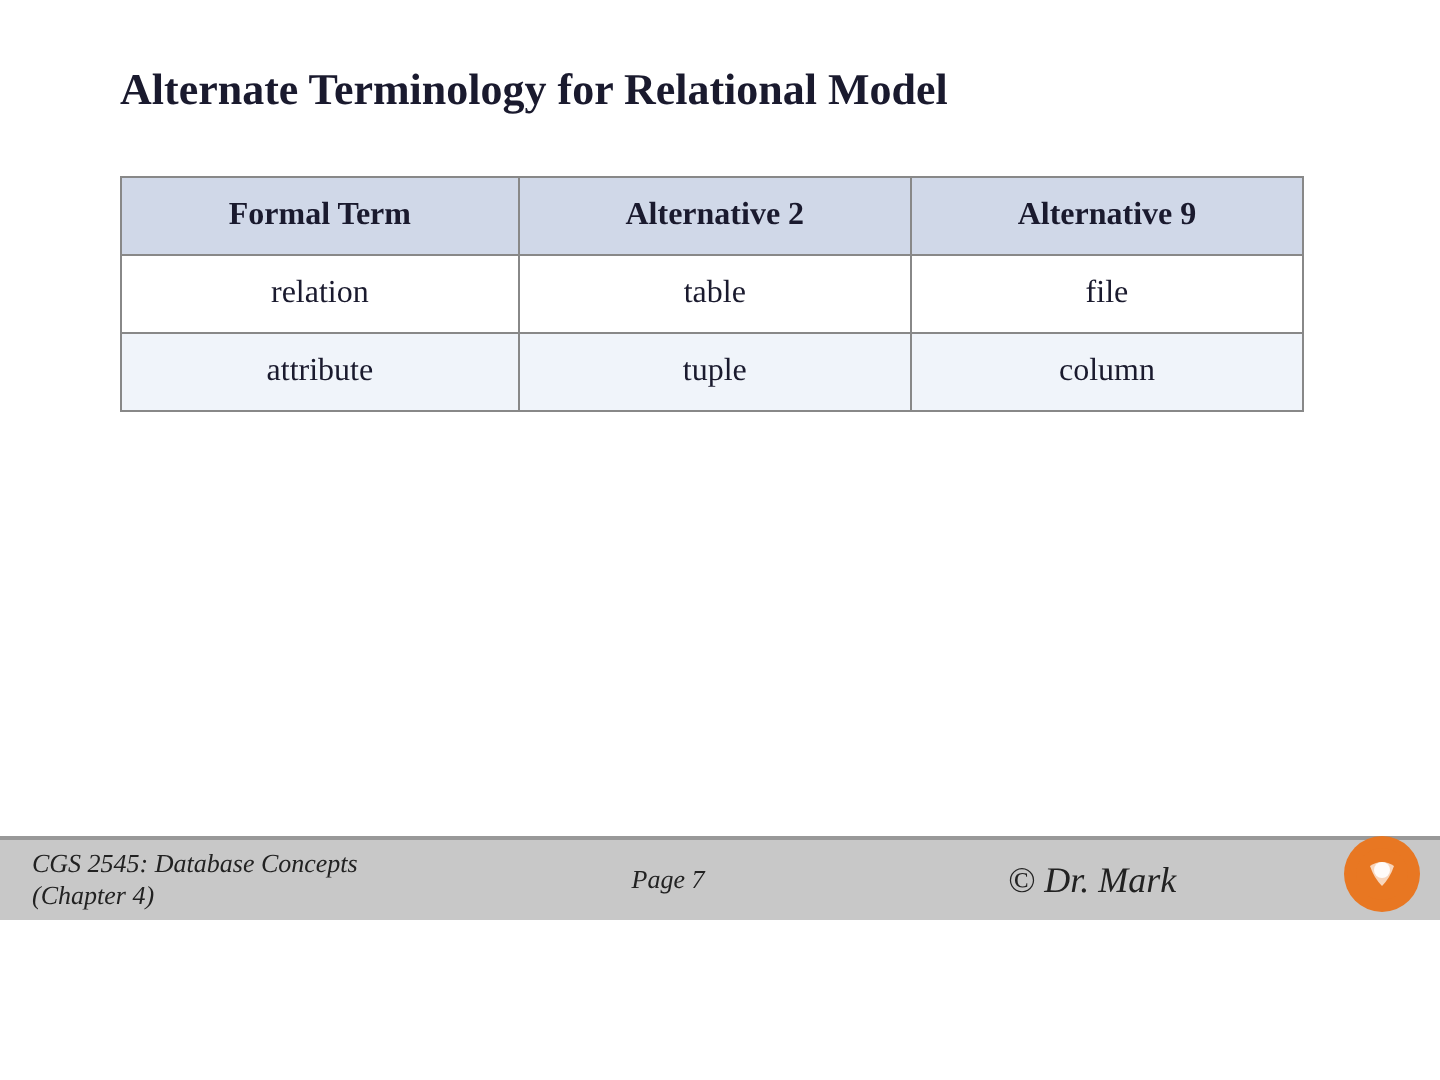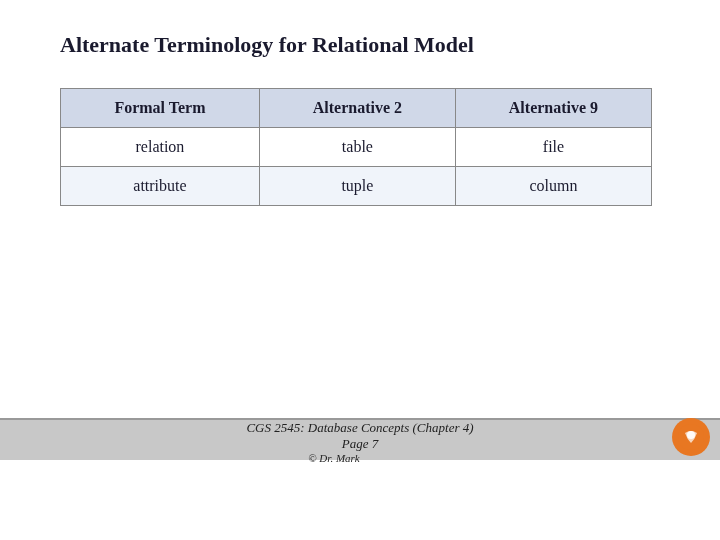--- a/index.html
+++ b/index.html
@@ -66,44 +66,43 @@
       position: absolute;
       bottom: 0;
       left: 0;
       width: 720px;
       height: 42px;
       background: #c8c8c8;
       border-top: 2px solid #999;
       display: flex;
       align-items: center;
       padding: 0 16px;
-      flex-direction: column;
     }
 
     .footer-left {
       font-style: italic;
       font-size: 13px;
       color: #222;
       flex: 1;
     }
 
     .footer-center {
       font-style: italic;
       font-size: 13px;
       color: #222;
       flex: 1;
       text-align: center;
     }
 
     .footer-right {
       font-style: italic;
-      font-size: 11px;
+      font-size: 18px;
       color: #222;
       flex: 1;
-      text-align: left;
+      text-align: center;
       padding-right: 52px;
     }
 
     .footer-logo {
       position: absolute;
       right: 8px;
       bottom: 2px;
       width: 42px;
       height: 42px;
       display: flex;

